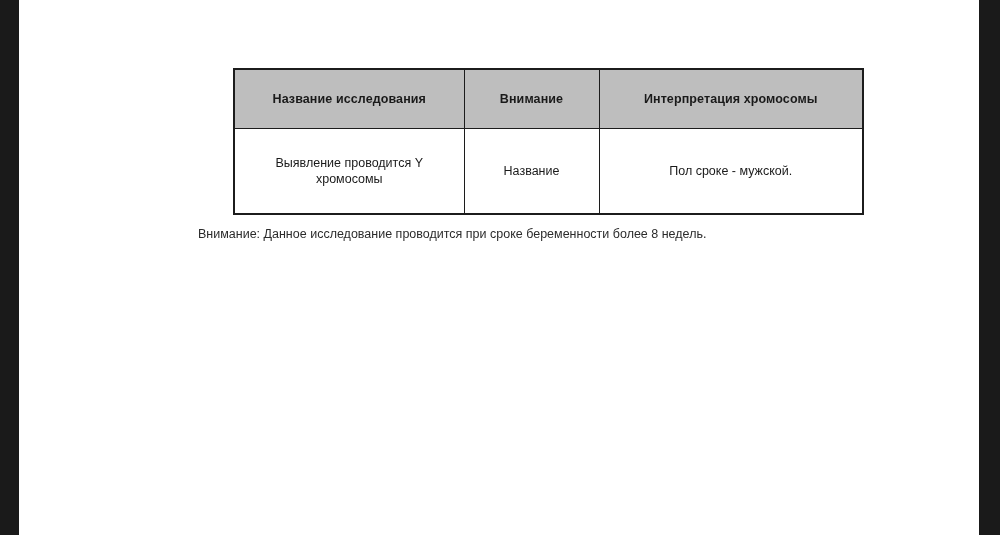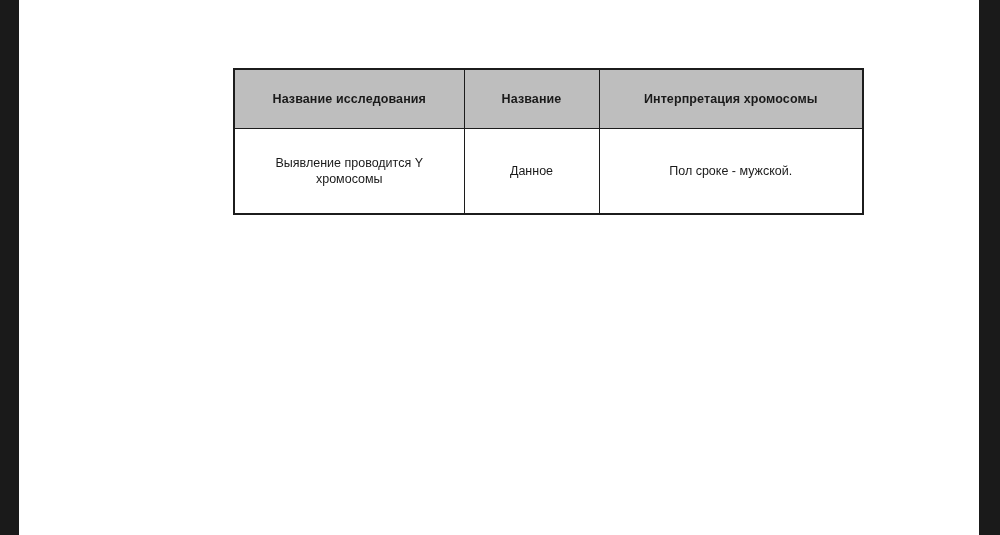--- a/index.html
+++ b/index.html
@@ -104,28 +104,29 @@
 
     <table id="result-table">
       <colgroup>
         <col class="col-name">
         <col class="col-result">
         <col class="col-interp">
       </colgroup>
       <thead>
         <tr>
           <th>Название исследования</th>
-          <th>Название</th>
+          <th>Внимание</th>
           <th>Интерпретация хромосомы</th>
         </tr>
       </thead>
       <tbody>
         <tr>
           <td>Выявление проводится Y хромосомы</td>
-          <td>Данное</td>
+          <td>Название</td>
           <td>Пол сроке - мужской.</td>
         </tr>
       </tbody>
     </table>
 
+    <div id="note">Внимание: Данное исследование проводится при сроке беременности более 8 недель.</div>
 
   </div>
 </div>
 
 </body></html>

